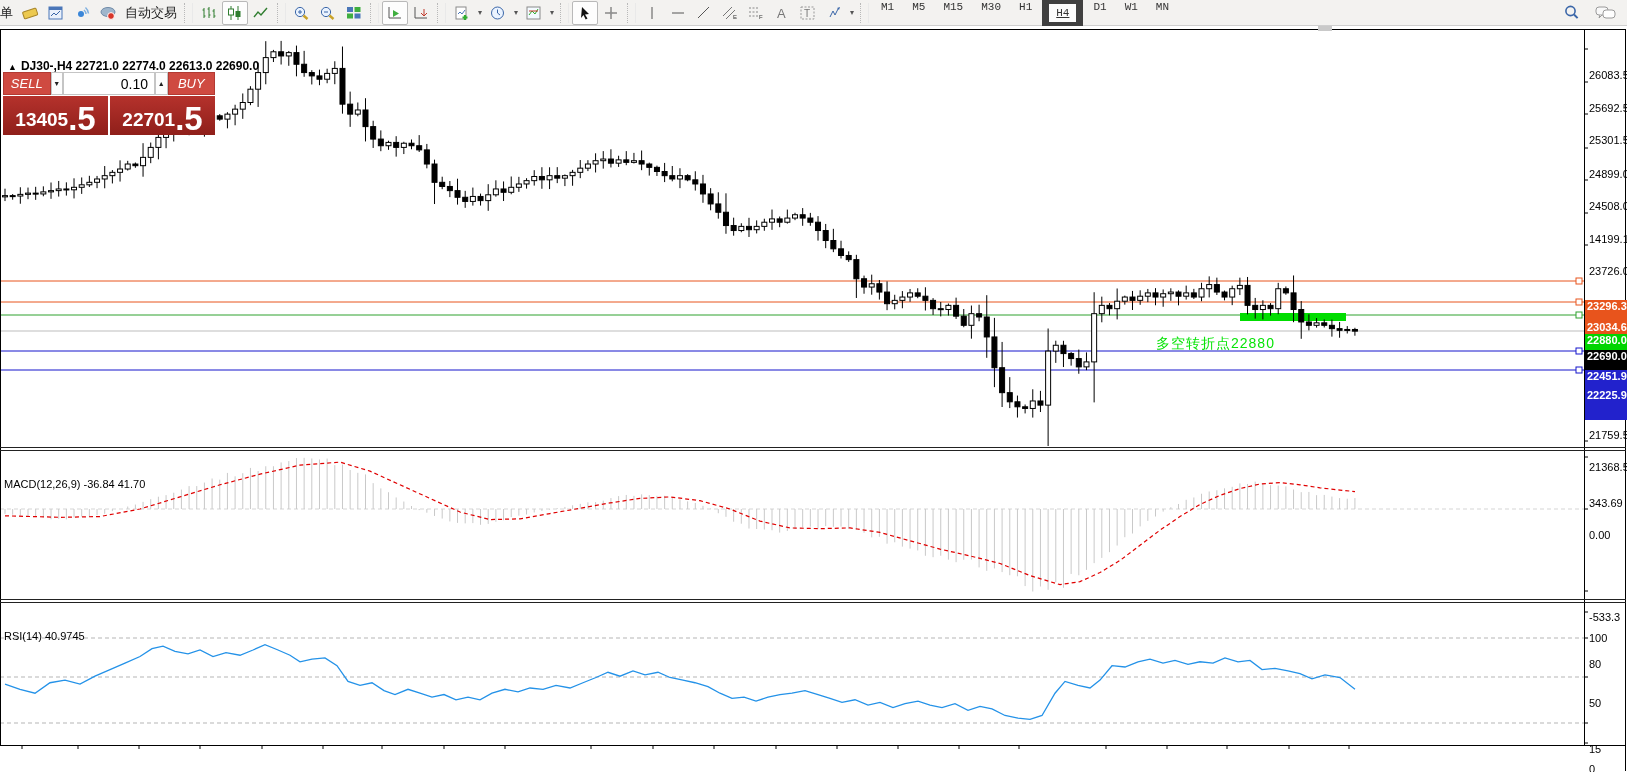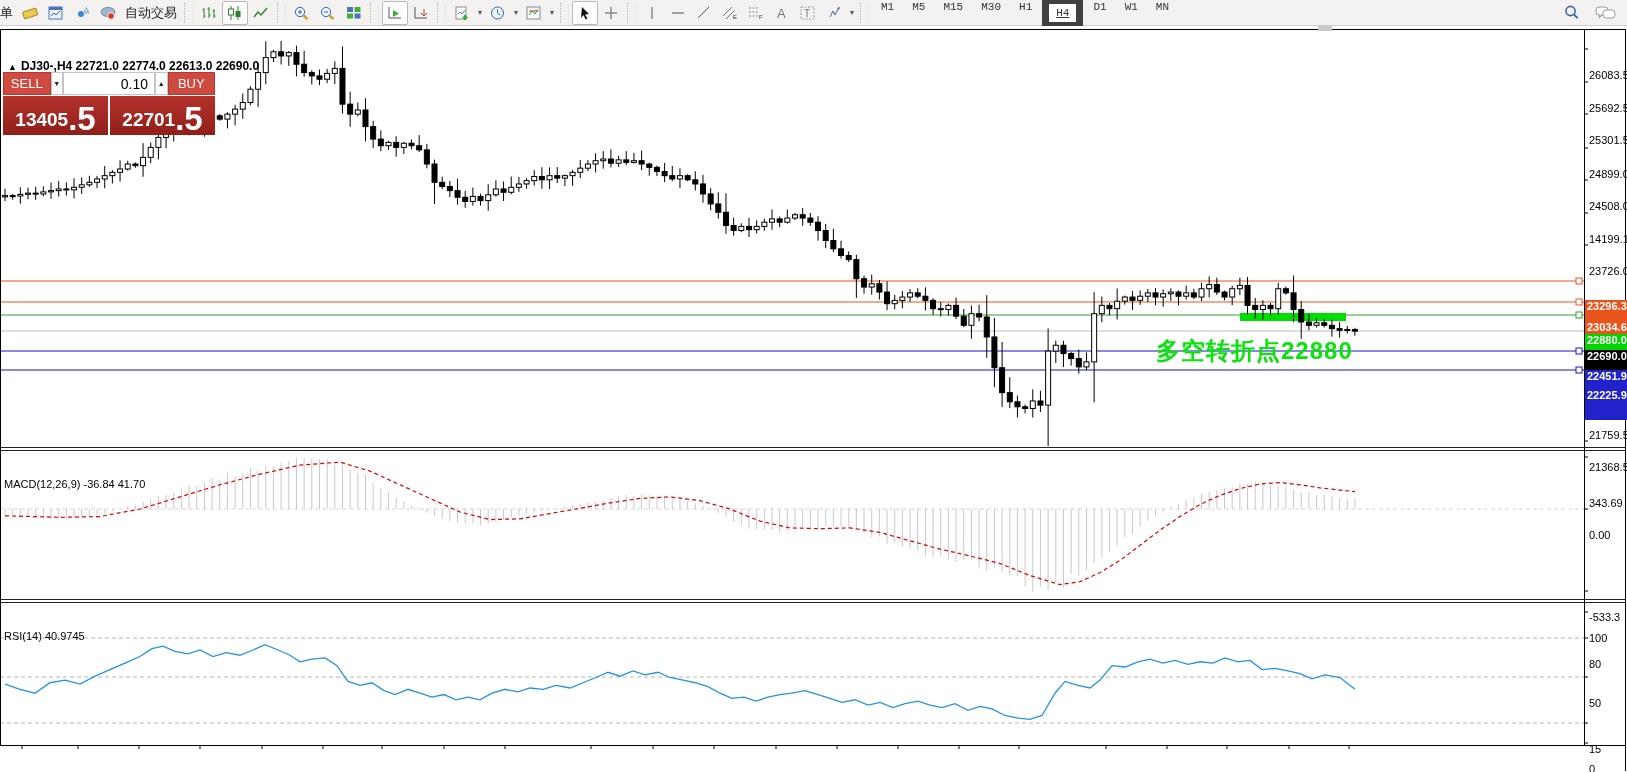--- a/index.html
+++ b/index.html
@@ -17,25 +17,25 @@
   
   #chart-wrap{position:absolute;left:0;top:26px;width:1627px;height:746px;background:#fff;}
   #plot{position:absolute;left:0;top:0;}
   .axis-label{position:absolute;left:1589px;font-size:11px;color:#000;white-space:nowrap;}
   .price-tag{position:absolute;left:1585px;width:41px;height:31px;font-size:11px;font-weight:bold;color:#fff;text-align:left;padding-left:2px;line-height:13px;white-space:nowrap;}
   #chart-title{position:absolute;left:8px;top:33px;font-size:12px;font-weight:bold;color:#000;white-space:nowrap;}
   #chart-title .tri{font-size:9px;margin-right:4px;}
   .ind-label{position:absolute;left:4px;font-size:11px;color:#000;white-space:nowrap;}
   #macd-label{top:452px;}
   #rsi-label{top:604px;}
-  #annotation{position:absolute;left:1156px;top:309px;font-size:24px;font-weight:bold;color:#08e408;white-space:nowrap;letter-spacing:1px;}
+  #annotation{position:absolute;left:1156px;top:309px;font-size:14px;font-weight:normal;color:#08e408;white-space:nowrap;letter-spacing:1px;}
   
   #trade-panel{position:absolute;left:3px;top:46px;width:212px;}
   .tp-row{display:flex;height:23px;}
-  .tp-sell,.tp-buy{width:67px;background:#cf4a41;border:1px solid #b03arargba;border:1px solid #b23a33;color:#fff;font-size:13px;text-align:center;line-height:21px;box-sizing:border-box;}
+  .tp-sell,.tp-buy{width:67px;background:#cf4a41;border:1px solid #b03arargba;border:1px solid #b23a33;color:#fff;font-size:13px;text-align:center;line-height:21px;box-sizing:border-box;font-style:italic;}
   .tp-spin{width:17px;background:#fdfdfd;border:1px solid #c5c5c5;box-sizing:border-box;font-size:7px;color:#222;text-align:center;line-height:21px;}
   .tp-vol{width:92px;border:1px solid #c5c5c5;box-sizing:border-box;font-size:14px;text-align:right;padding:0 6px 0 0;color:#000;background:#fff;font-family:"Liberation Sans",sans-serif;}
   .tp-prices{display:flex;height:39px;margin-top:1px;}
   .tp-price{width:105px;background:linear-gradient(#b5322c,#8f1f1a);color:#fff;display:flex;align-items:flex-end;justify-content:center;box-sizing:border-box;}
   .tp-price:first-child{margin-right:2px;}
   .tp-main{font-size:19px;font-weight:bold;line-height:30px;}
   .tp-frac{font-size:33px;font-weight:bold;line-height:33px;}
   .icon{display:block;}
 </style>
 </head>

